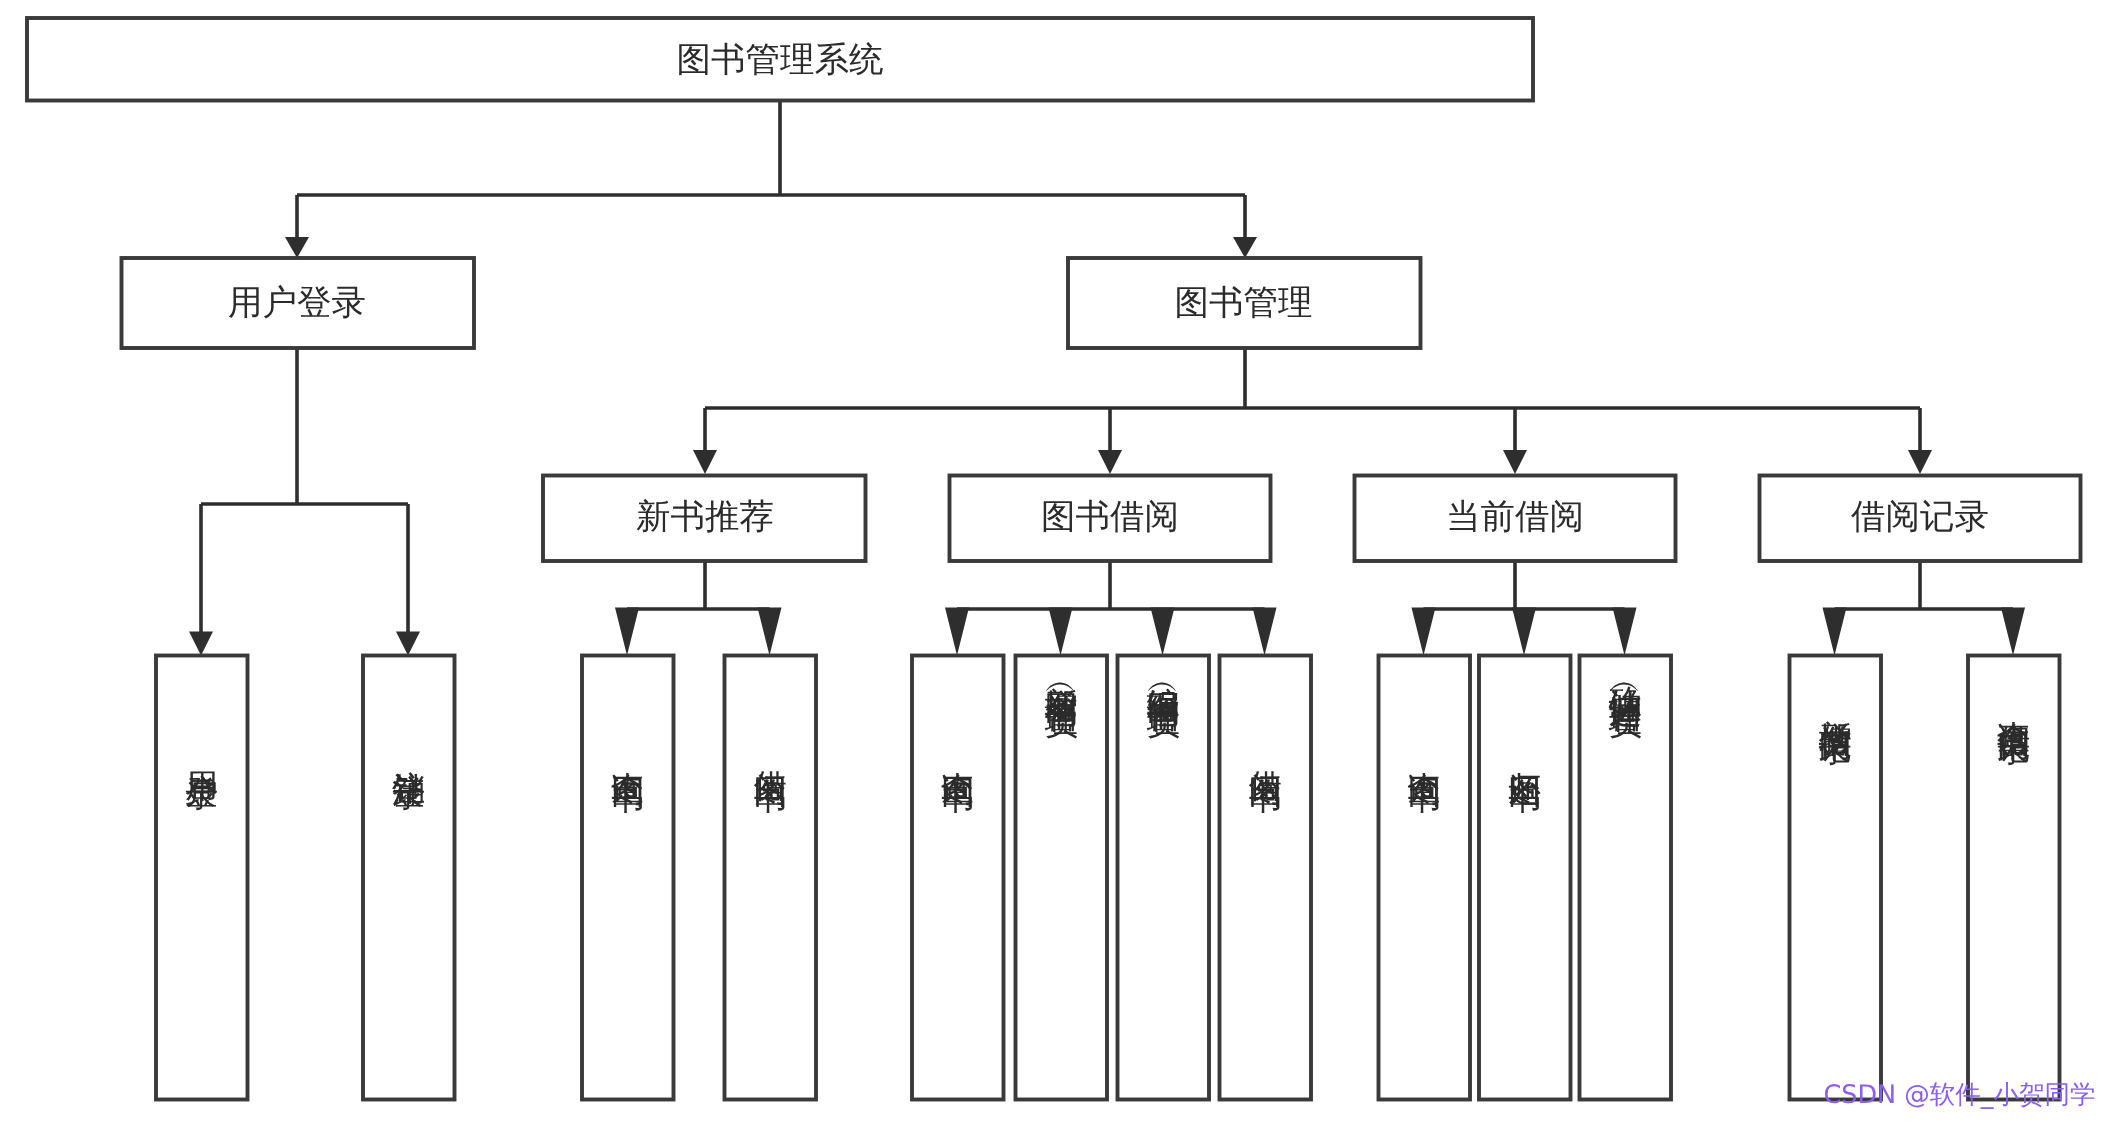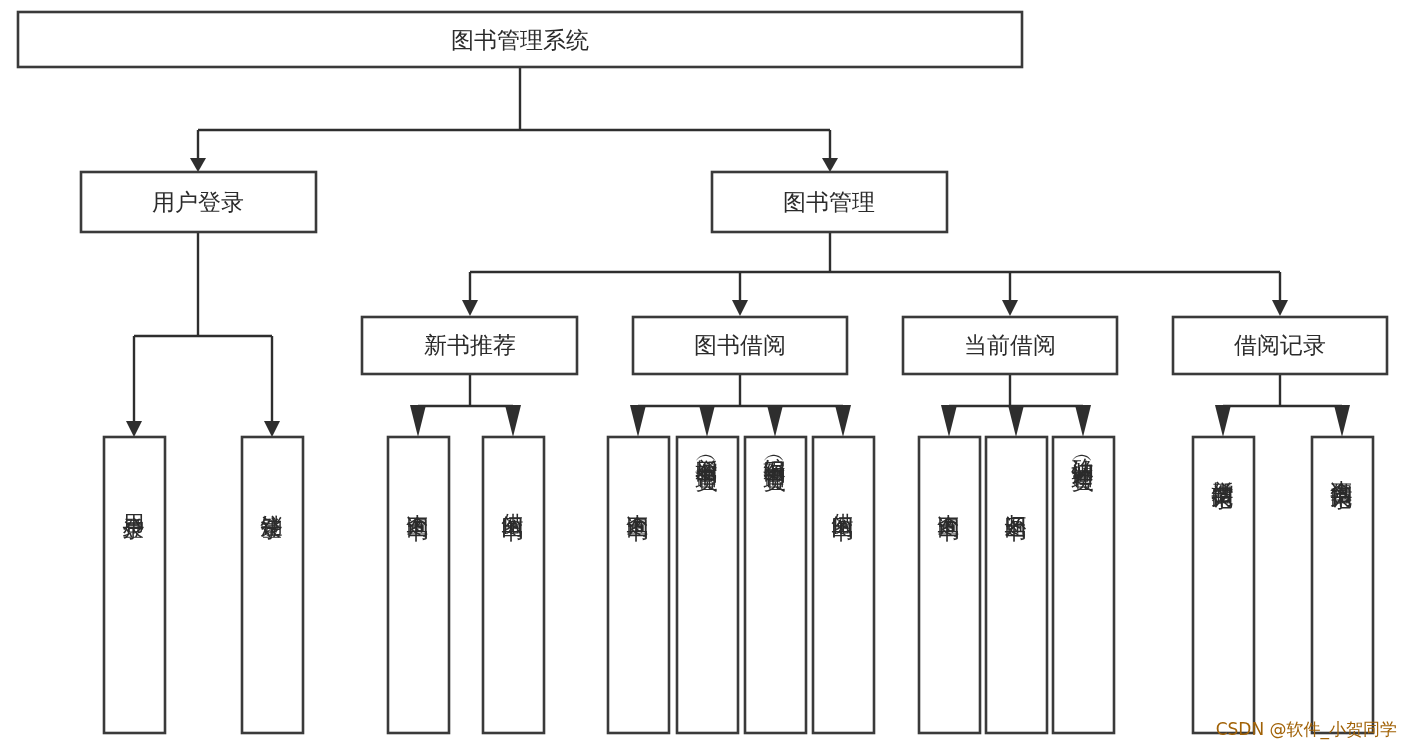--- a/index.html
+++ b/index.html
@@ -46,21 +46,21 @@
     stroke-width: 2.4;
     fill: none;
   }
   .arrow-head {
     fill: #2e2e2e;
   }
   .watermark {
     position: absolute;
     right: 8px;
     bottom: 6px;
-    color: #a16207;
+    color: #8b5cf6;
     font-size: 17px;
     font-family: "DejaVu Sans", "Liberation Sans", sans-serif;
     white-space: nowrap;
     user-select: none;
   }
 </style>
 </head>
 <body>
 
 <svg id="diagram" viewBox="0 0 1405 747" xmlns="http://www.w3.org/2000/svg">

